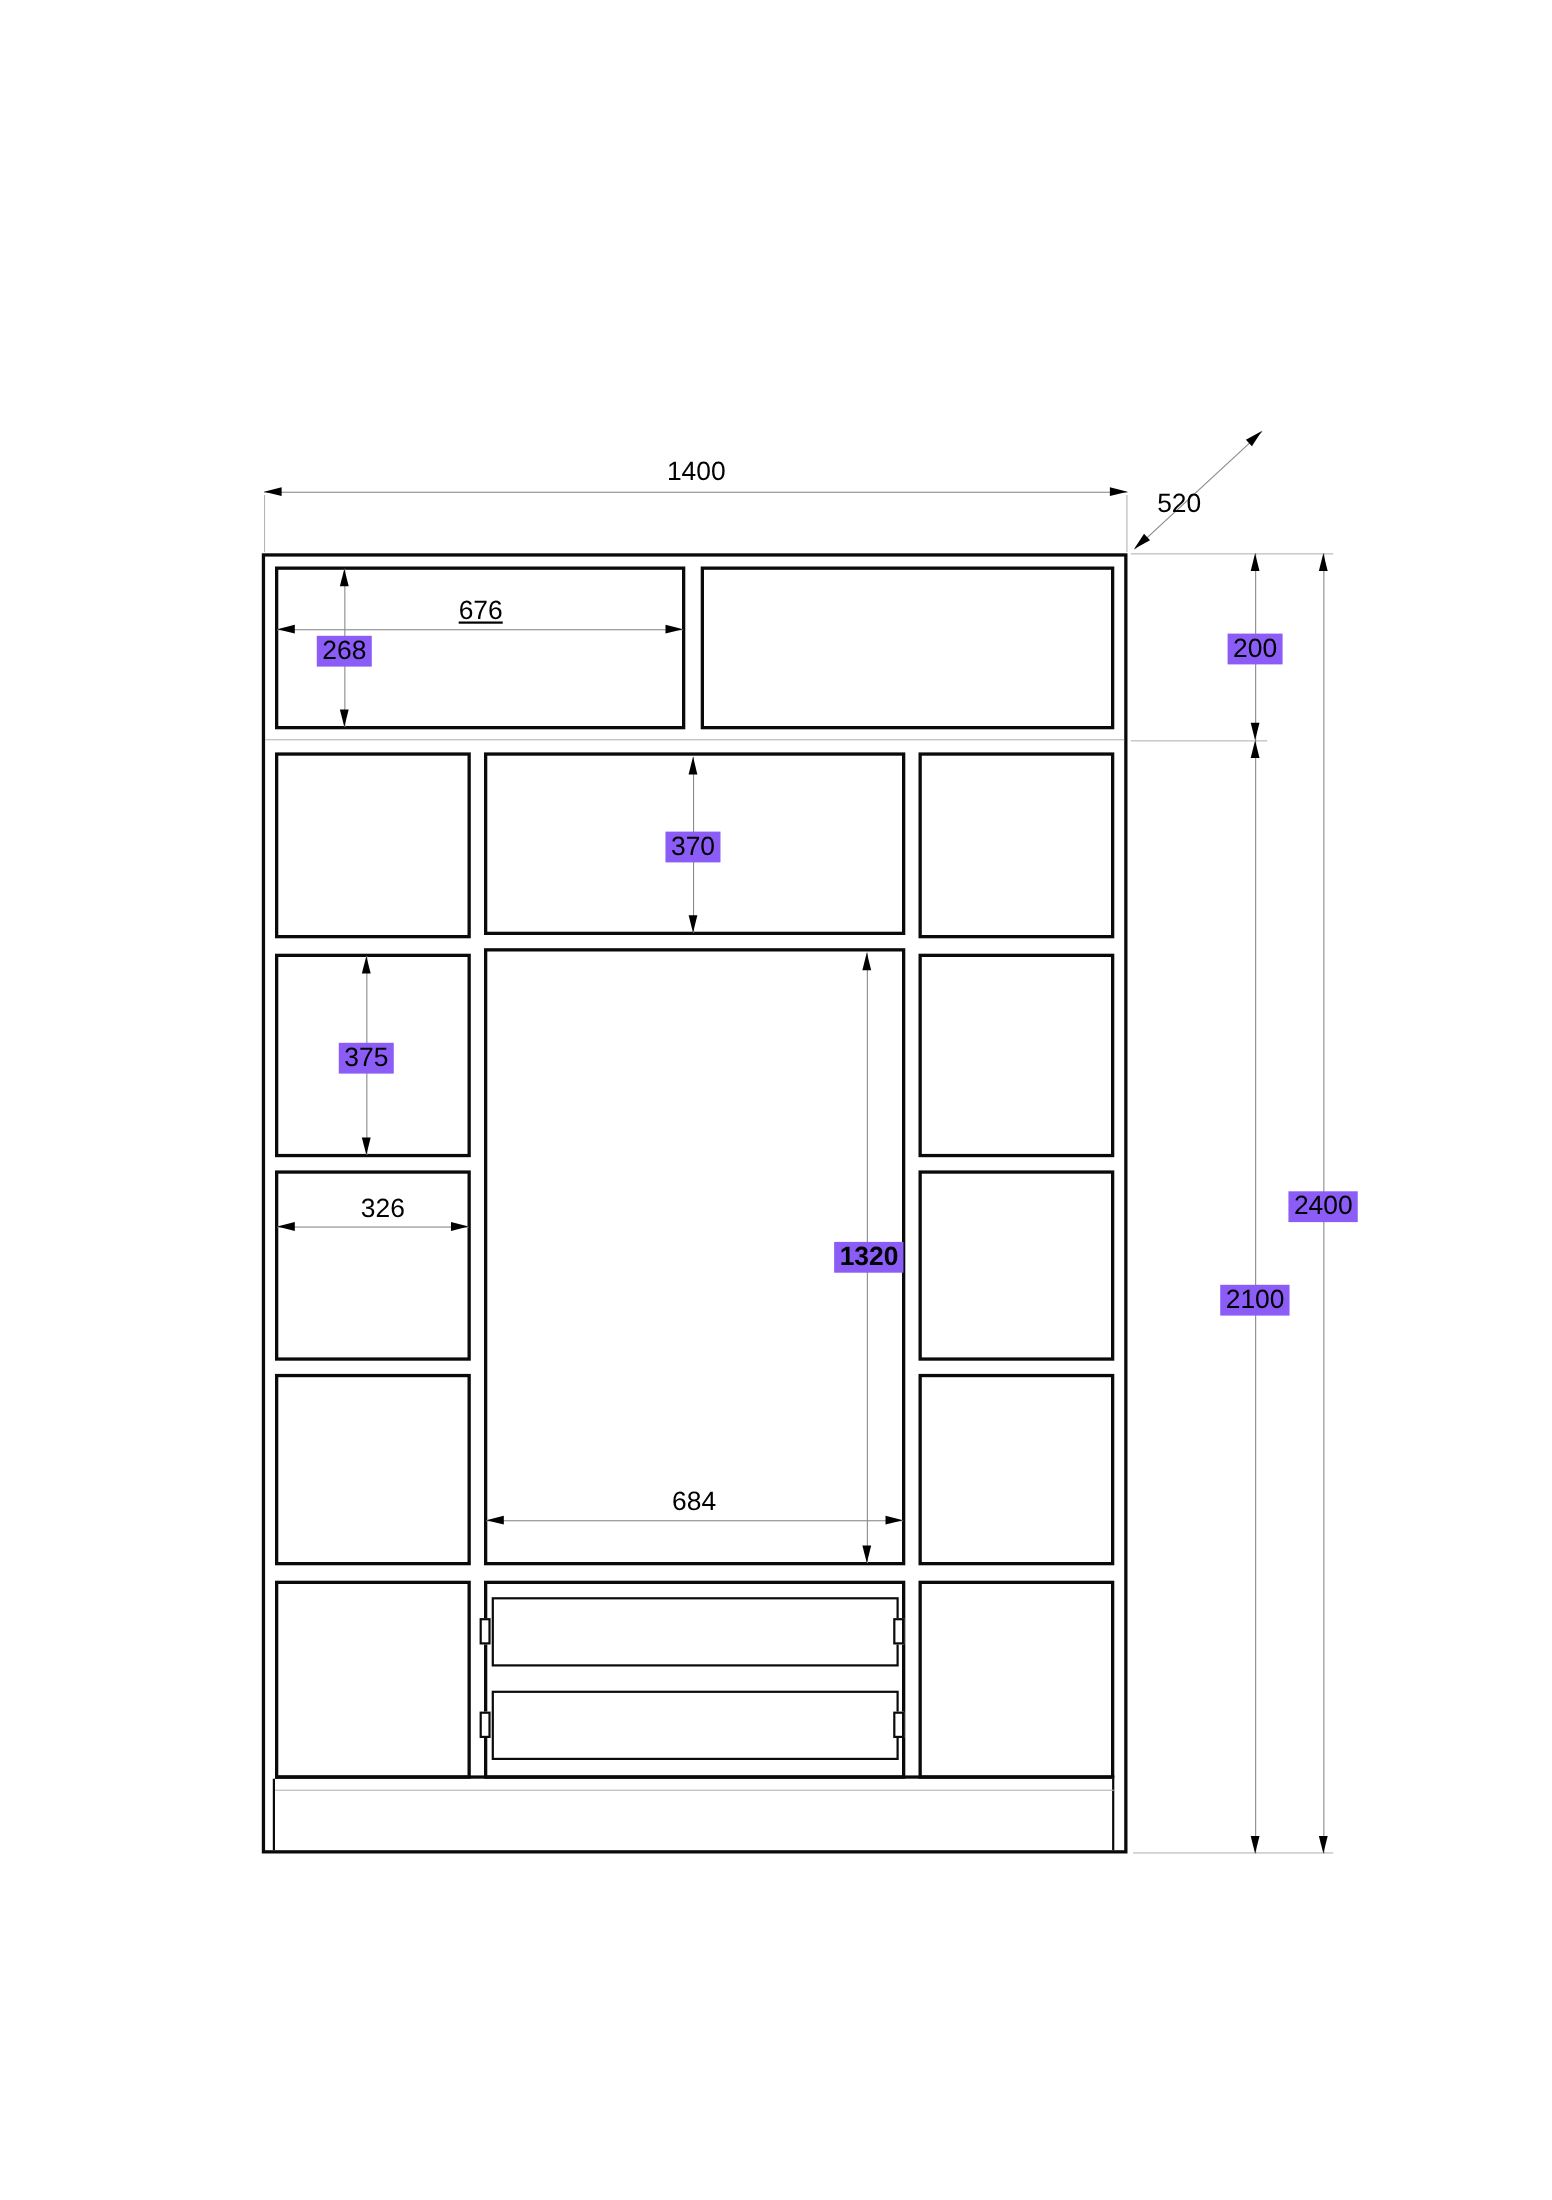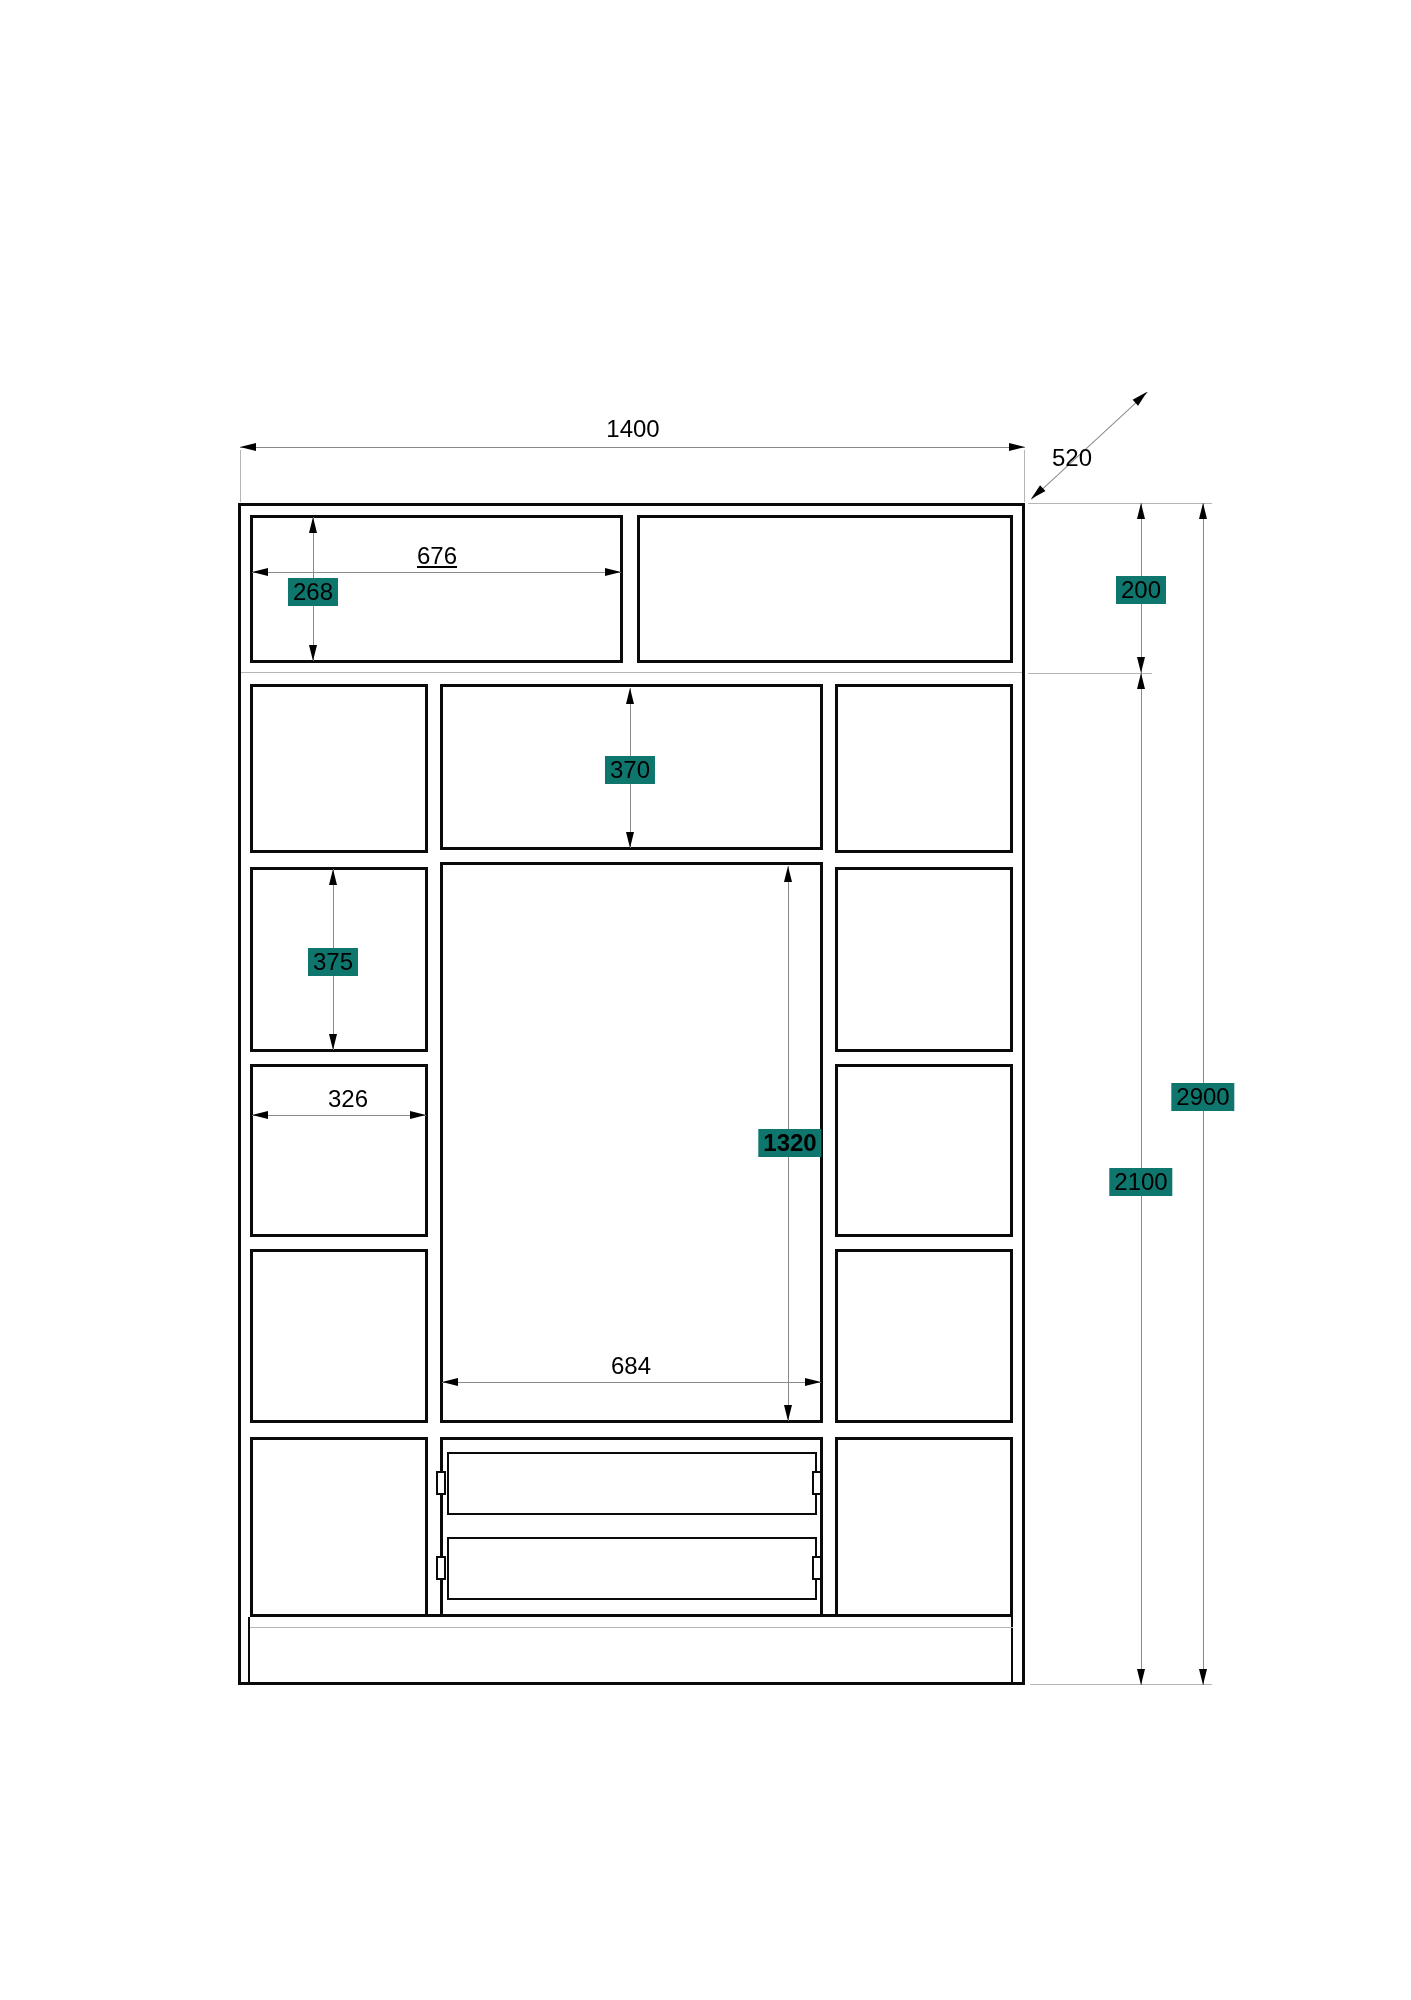--- a/index.html
+++ b/index.html
@@ -9,21 +9,21 @@
   .box2{position:absolute;border:2px solid #0a0a0a;background:#fff;box-sizing:border-box;}
   .hl{position:absolute;background:#0a0a0a;}
   .dimh{position:absolute;height:1px;background:#8a8a8a;}
   .dimv{position:absolute;width:1px;background:#8a8a8a;}
   .ext{position:absolute;background:#b5b5b5;}
   .tri{position:absolute;width:0;height:0;border-style:solid;}
   .arl{border-width:4px 16px 4px 0;border-color:transparent #000 transparent transparent;}
   .arr{border-width:4px 0 4px 16px;border-color:transparent transparent transparent #000;}
   .aru{border-width:0 4px 16px 4px;border-color:transparent transparent #000 transparent;}
   .ard{border-width:16px 4px 0 4px;border-color:#000 transparent transparent transparent;}
-  .lbl{position:absolute;font-size:24px;line-height:1;background:#0f766e;padding:2px 5px;
+  .lbl{position:absolute;font-size:24px;line-height:1;background:#8b5cf6;padding:2px 5px;
        transform:translate(-50%,-50%);white-space:nowrap;}
   .lbl.nobg{background:transparent;}
   #title{position:absolute;left:203px;top:250px;width:600px;text-align:center;
          font-size:29px;line-height:37px;}
   .diag{position:absolute;height:1px;background:#8a8a8a;transform-origin:0 0;}
 </style>
 </head>
 <body>
 
 <div id="canvas">
@@ -120,15 +120,15 @@
   <div class="lbl" style="left:1141px;top:590px;">200</div>
 
   <div class="dimv" style="left:1141px;top:673px;height:1012px;"></div>
   <div class="tri aru" style="left:1137px;top:673px;"></div>
   <div class="tri ard" style="left:1137px;top:1669px;"></div>
   <div class="lbl" style="left:1141px;top:1182px;">2100</div>
 
   <div class="dimv" style="left:1203px;top:503px;height:1182px;"></div>
   <div class="tri aru" style="left:1199px;top:503px;"></div>
   <div class="tri ard" style="left:1199px;top:1669px;"></div>
-  <div class="lbl" style="left:1203px;top:1097px;">2900</div>
+  <div class="lbl" style="left:1203px;top:1097px;">2400</div>
 
 </div>
 
 </body></html>

